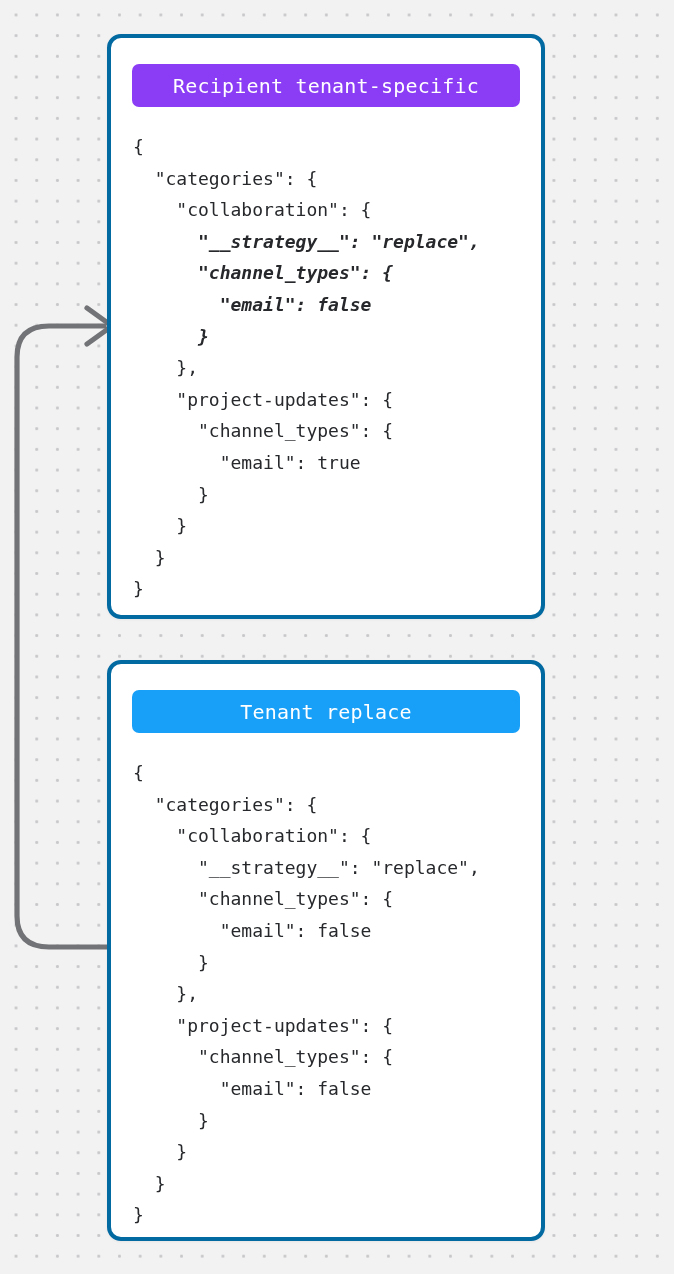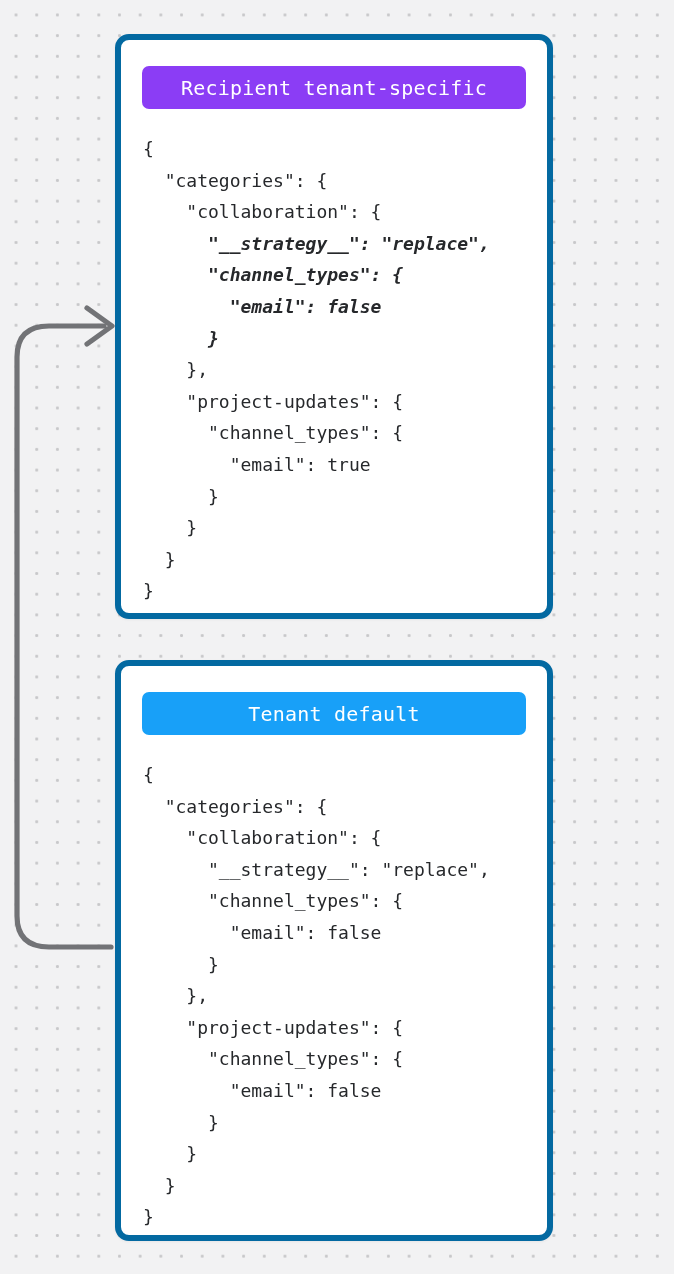--- a/index.html
+++ b/index.html
@@ -18,25 +18,25 @@
     width: 130px; height: 1000px;
   }
   .arrow-svg path {
     fill: none;
     stroke-width: 5.2px;
     stroke-linecap: round;
     stroke-linejoin: round;
   }
   .card {
     position: absolute;
-    left: 115px;
+    left: 107px;
     width: 438px;
     box-sizing: border-box;
     background: #ffffff;
-    border: 6px solid #0369a1;
+    border: 4px solid #0369a1;
     border-radius: 14px;
     box-shadow: 0 1px 3px rgba(0,0,0,0.05);
     padding: 26px 21px 0 21px;
   }
   .card-top { top: 34px; height: 585px; }
   .card-bottom { top: 660px; height: 581px; }
   .badge {
     height: 43px;
     border-radius: 7px;
     display: flex;
@@ -67,17 +67,17 @@
     <path d="M111 947 L49 947 Q17 947 17 916 L17 357 Q17 326 49 326 L104 326" stroke="#727376"></path>
     <path d="M87 308 L112 326 L87 344" stroke="#727376"></path>
   </svg>
 
   <div class="card card-top">
     <div class="badge" style="background: rgb(139, 61, 245);">Recipient tenant-specific</div>
     <pre class="code"><div class="code-line">{</div><div class="code-line">  "categories": {</div><div class="code-line">    "collaboration": {</div><div class="code-line em">      "__strategy__": "replace",</div><div class="code-line em">      "channel_types": {</div><div class="code-line em">        "email": false</div><div class="code-line em">      }</div><div class="code-line">    },</div><div class="code-line">    "project-updates": {</div><div class="code-line">      "channel_types": {</div><div class="code-line">        "email": true</div><div class="code-line">      }</div><div class="code-line">    }</div><div class="code-line">  }</div><div class="code-line">}</div></pre>
   </div>
 
   <div class="card card-bottom">
-    <div class="badge" style="background: rgb(24, 160, 248);">Tenant default</div>
+    <div class="badge" style="background: rgb(24, 160, 248);">Tenant replace</div>
     <pre class="code"><div class="code-line">{</div><div class="code-line">  "categories": {</div><div class="code-line">    "collaboration": {</div><div class="code-line">      "__strategy__": "replace",</div><div class="code-line">      "channel_types": {</div><div class="code-line">        "email": false</div><div class="code-line">      }</div><div class="code-line">    },</div><div class="code-line">    "project-updates": {</div><div class="code-line">      "channel_types": {</div><div class="code-line">        "email": false</div><div class="code-line">      }</div><div class="code-line">    }</div><div class="code-line">  }</div><div class="code-line">}</div></pre>
   </div>
 
 </div>
 
 </body></html>

